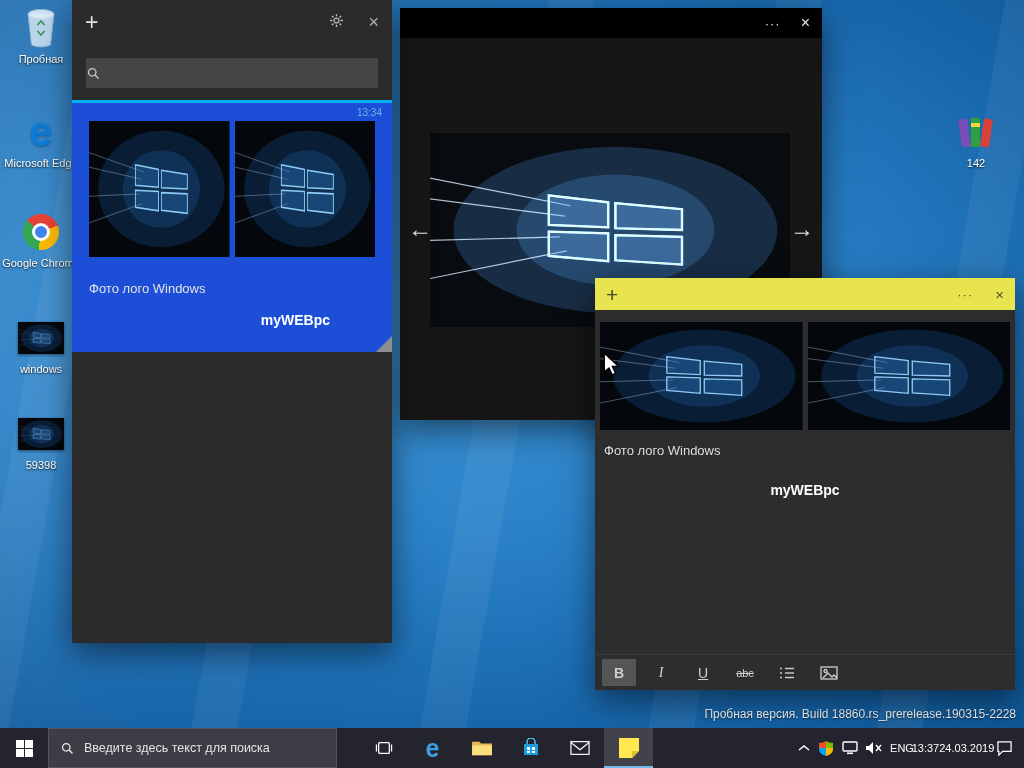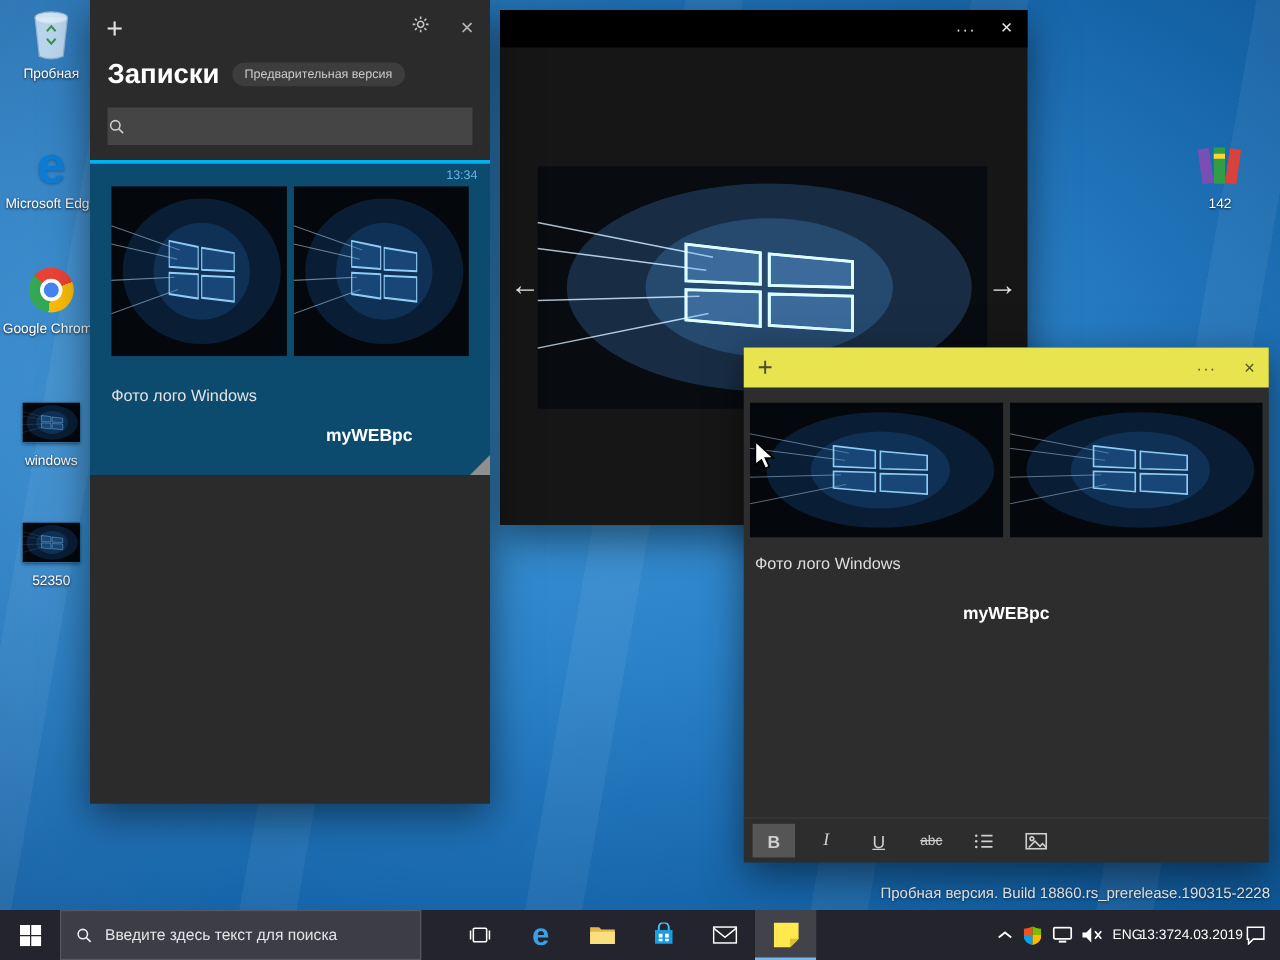--- a/index.html
+++ b/index.html
@@ -48,21 +48,21 @@
   .close-light { color:#b4b4b4; font-size:18px; }
   .nl-header { display:flex; align-items:center; padding:2px 14px 0; }
   .nl-title { font-size:22px; font-weight:bold; color:#fff; }
   .nl-badge { margin-left:10px; background:#3d3d3d; color:#cbcbcb; font-size:10px;
     padding:4px 10px; border-radius:11px; white-space:nowrap; }
   .nl-search { margin:14px 14px 0; height:30px; background:#454545; display:flex; align-items:center; }
   .nl-search input { flex:1; background:transparent; border:none; outline:none; color:#e0e0e0;
     font-size:12.5px; padding:0 9px; font-family:inherit; }
   .nl-search input::placeholder { color:#b2b2b2; opacity:1; }
   .nl-search .sicon { display:flex; padding-right:9px; }
-  .note-card { margin-top:12px; border-top:3px solid #00b0f0; background:#0c4a6e; height:252px; position:relative; }
+  .note-card { margin-top:12px; border-top:3px solid #00b0f0; background:#1d4ed8; height:252px; position:relative; }
   .note-card::after { content:""; position:absolute; right:0; bottom:0;
     border-left:16px solid transparent; border-bottom:16px solid #8f8f8f; }
   .note-time { text-align:right; color:#62b7e6; font-size:10px; padding:4px 10px 3px; }
   .note-thumbs { display:flex; gap:5px; padding:0 17px; height:136px; }
   .note-thumbs .thumb { flex:1; }
   .note-thumbs svg { width:100%; height:100%; display:block; }
   .note-caption { color:#e3e3e3; font-size:13px; padding:24px 17px 0; }
   .note-footer { color:#fff; font-weight:bold; font-size:14px; text-align:right; padding:16px 62px 0 0; }
 
   
@@ -186,21 +186,21 @@
 </div>
 
 <div class="dicon" style="left:2px;top:412px">
   <div class="dicon-img">
     <div class="mini-thumb">
         <svg viewBox="0 0 200 112" preserveAspectRatio="none">
           <use href="#winart"></use>
         </svg>
       </div>
   </div>
-  <div class="dicon-label">52350</div>
+  <div class="dicon-label">59398</div>
 </div>
 
 <div class="dicon" style="left:948px;top:110px;width:56px">
   <div class="dicon-img">
     <svg width="38" height="36" viewBox="0 0 38 36">
       <rect x="3" y="5" width="9" height="28" fill="#7a4fb5" transform="rotate(-8 7 19)"></rect>
       <rect x="25" y="5" width="9" height="28" fill="#d9413d" transform="rotate(8 29 19)"></rect>
       <rect x="14" y="4" width="9" height="29" fill="#2f9e44"></rect>
       <rect x="14" y="9" width="9" height="4" fill="#ffd43b"></rect>
     </svg>
@@ -216,24 +216,20 @@
   <div class="nl-titlebar">
     <button class="plus-light">+</button>
     <div class="nl-tb-right">
       <button>
         <svg viewBox="0 0 24 24" width="17" height="17">
             <path fill="none" stroke="#c8c8c8" stroke-width="1.8" d="M12 8.5a3.5 3.5 0 1 0 .001 0M12 3v3M12 18v3M3 12h3M18 12h3M5.6 5.6l2.1 2.1M16.3 16.3l2.1 2.1M18.4 5.6l-2.1 2.1M7.7 16.3l-2.1 2.1"></path>
           </svg>
       </button>
       <button class="close-light">×</button>
     </div>
-  </div>
-  <div class="nl-header">
-    <span class="nl-title">Записки</span>
-    <span class="nl-badge">Предварительная версия</span>
   </div>
   <div class="nl-search">
     <span class="sicon">
       <svg viewBox="0 0 24 24" width="15" height="15">
           <circle cx="10" cy="10" r="6" fill="none" stroke="#cfcfcf" stroke-width="2"></circle>
           <line x1="14.5" y1="14.5" x2="20" y2="20" stroke="#cfcfcf" stroke-width="2"></line>
         </svg>
     </span>
   </div>
   <div class="note-card">

